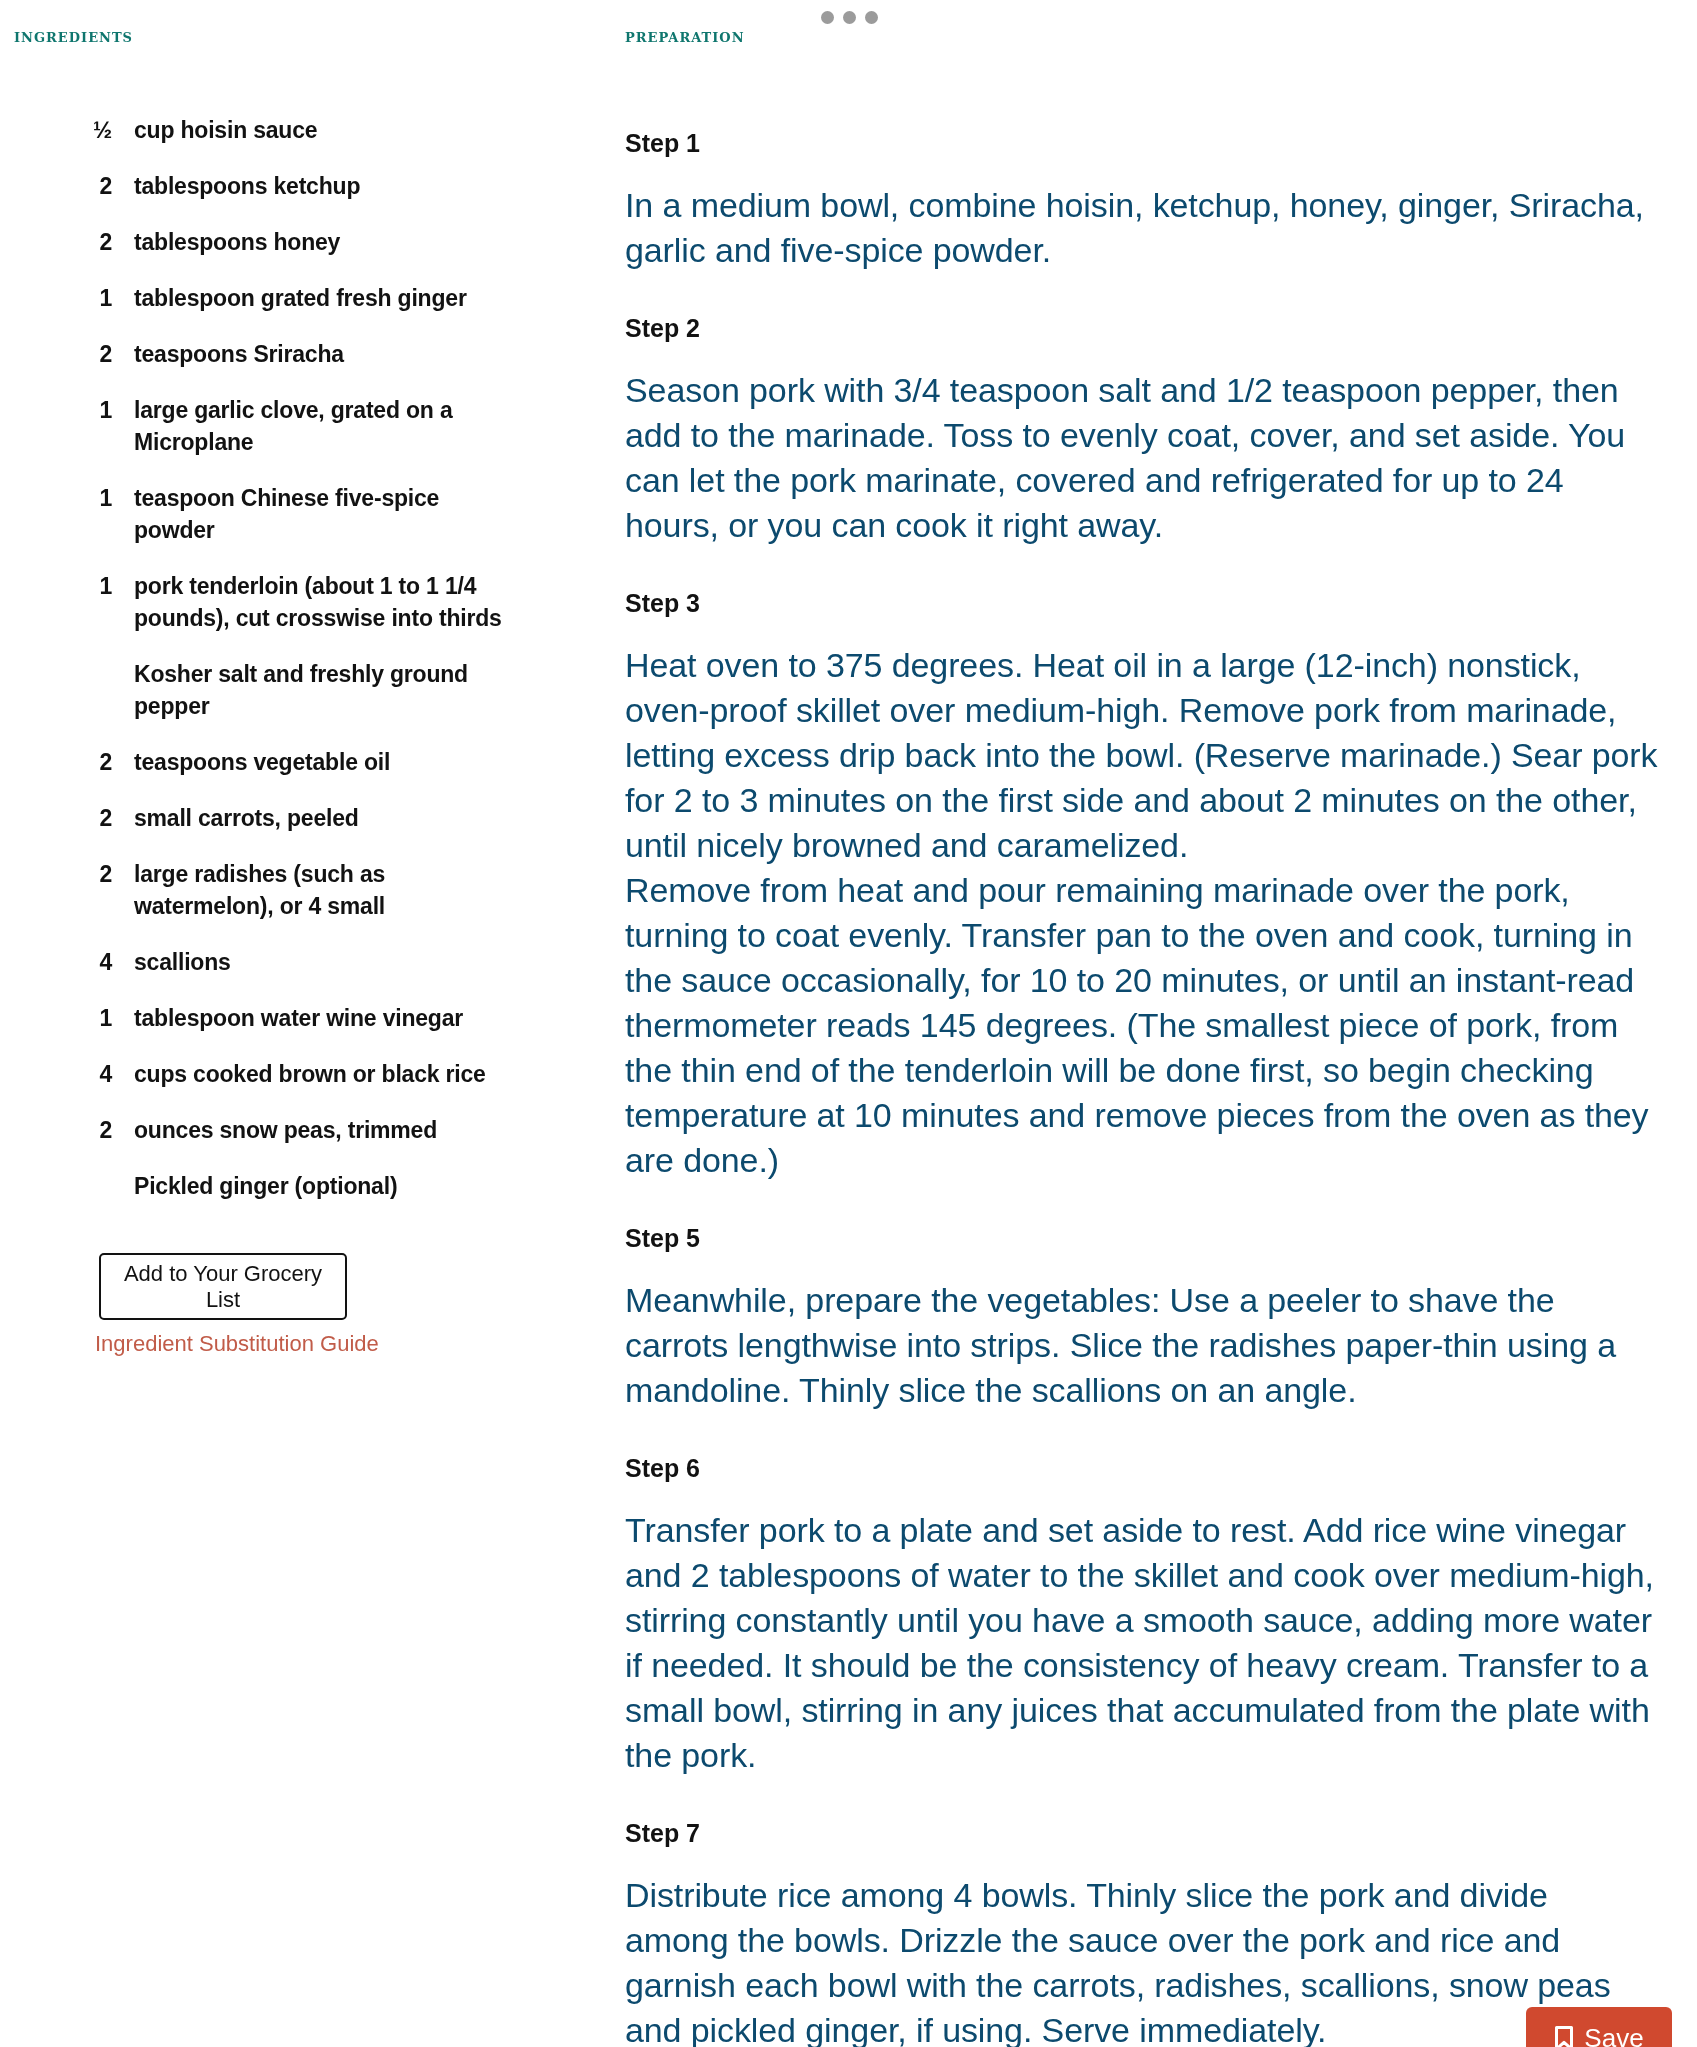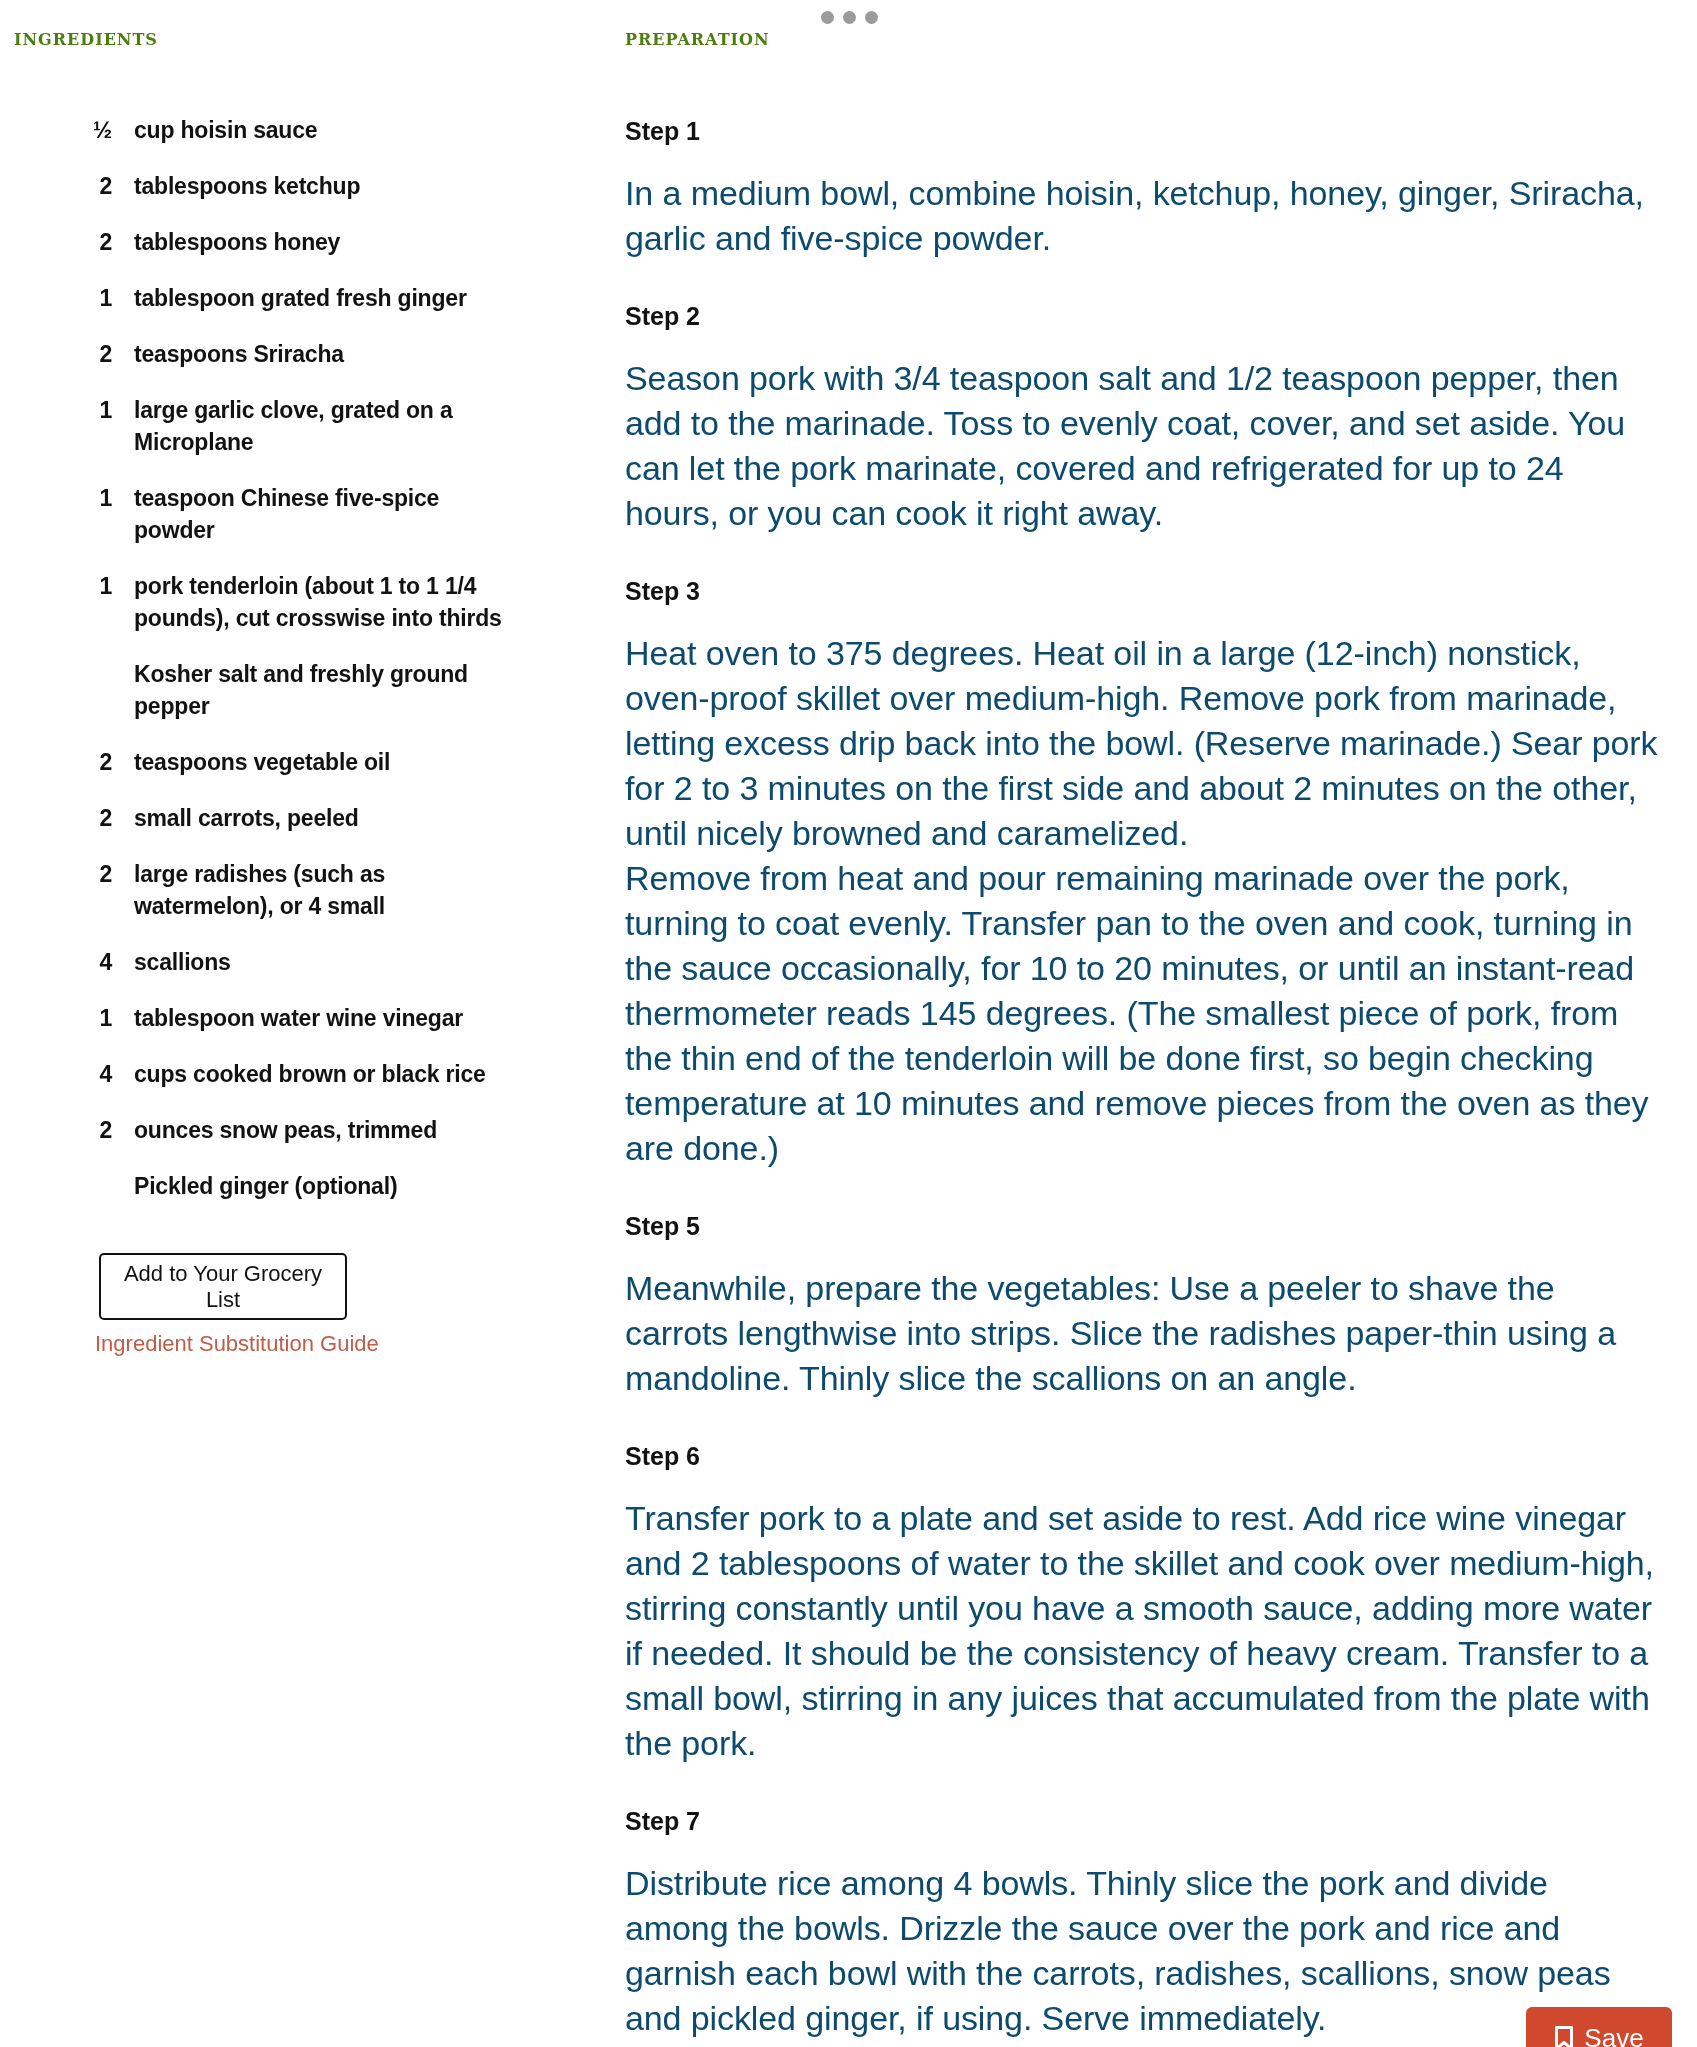--- a/index.html
+++ b/index.html
@@ -38,23 +38,23 @@
     display: block;
   }
 
   
   .col-header {
     position: absolute;
     top: 30px;
     margin: 0;
     font-family: "DejaVu Serif", serif;
     font-weight: 700;
-    font-size: 16px;
+    font-size: 13px;
     letter-spacing: 1px;
-    color: #4d7c0f;
+    color: #0f766e;
   }
   #ingredients-header { left: 14px; }
   #preparation-header { left: 625px; text-align: right; }
 
   
   #ingredients-list {
     position: absolute;
     left: 62px;
     top: 114px;
     width: 450px;
@@ -114,21 +114,21 @@
     top: 112px;
     width: 1035px;
   }
   .step-title {
     margin: 40px 0 25px 0;
     font-size: 25px;
     line-height: 30px;
     font-weight: 700;
     color: #121212;
   }
-  .step:first-child .step-title { margin-top: 4px; }
+  .step:first-child .step-title { margin-top: 16px; }
   .step-text {
     margin: 0;
     font-size: 34px;
     line-height: 45px;
     color: #0c4a6e;
     letter-spacing: -0.1px;
   }
 
   
   #save-button {

